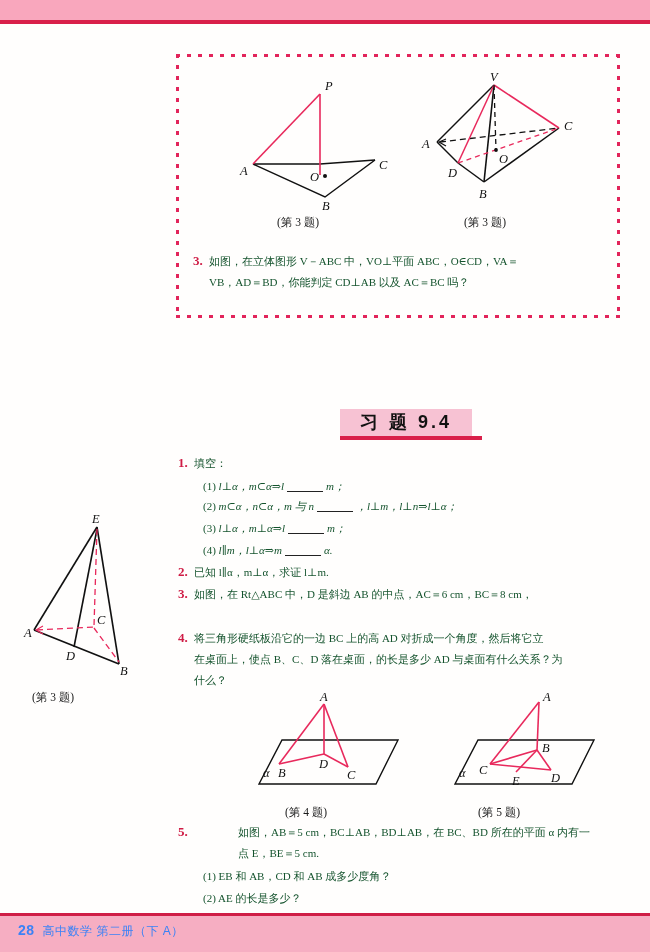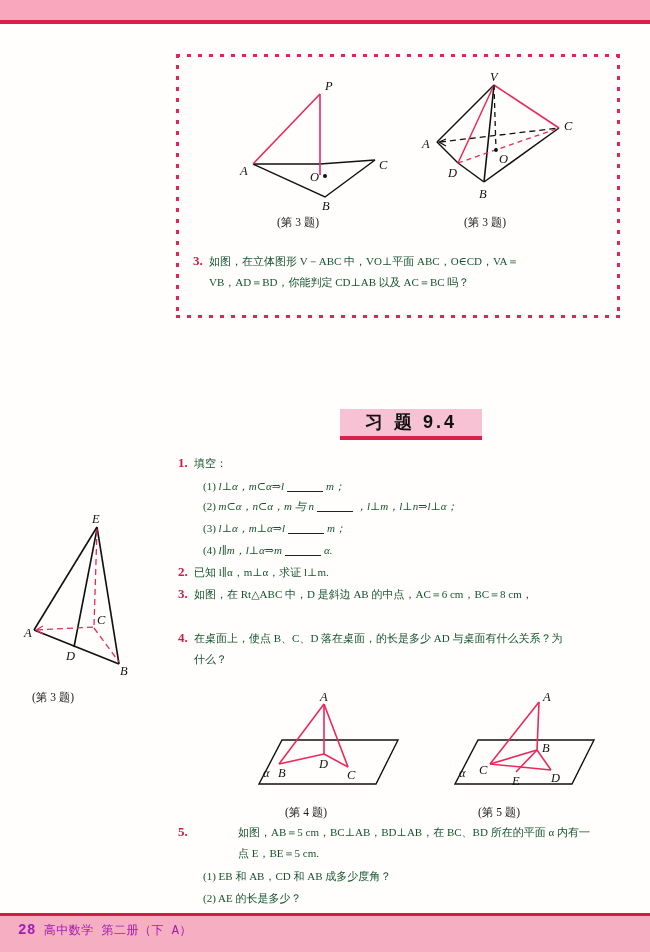--- a/index.html
+++ b/index.html
@@ -39,22 +39,22 @@
     position: absolute;
     left: 0; top: 916px;
     width: 650px; height: 36px;
     background: #f6aec2;
   }
   .footer-text {
     position: absolute;
     left: 18px; top: 922px;
     font-size: 13px;
     letter-spacing: 0.5px;
-    color: #a21caf;
-    font-family: Liberation Mono, monospace;
+    color: #3b82f6;
+    font-family: Liberation Sans, sans-serif;
     white-space: nowrap;
   }
   .footer-num {
     font-weight: bold;
     font-size: 14px;
     margin-right: 8px;
   }
   .footer-label { font-size: 12px; }
 
   
@@ -86,21 +86,21 @@
     font-size: 11.5px;
     font-family: "Liberation Serif", serif;
     white-space: nowrap;
     color: #1a1a1a;
   }
 
   
   .ex-badge {
     position: absolute;
     left: 340px; top: 409px;
-    width: 142px; height: 27px;
+    width: 132px; height: 27px;
     background: #f7c2d3;
     text-align: center;
   }
   .ex-badge-text {
     display: block;
     line-height: 27px;
     font-size: 18px;
     font-weight: bold;
     letter-spacing: 3px;
     font-family: "Liberation Sans", sans-serif;
@@ -252,20 +252,21 @@
 <div class="pnum" style="left:178px; top:564px;">2.</div>
 <div class="prob" style="left:194px; top:562px;">已知 l∥α，m⊥α，求证 l⊥m.</div>
 
 <div class="pnum" style="left:178px; top:586px;">3.</div>
 <div class="prob" style="left:194px; top:584px; width:420px;">
   <div>如图，在 Rt△ABC 中，D 是斜边 AB 的中点，AC＝6 cm，BC＝8 cm，</div>
 </div>
 
 <div class="pnum" style="left:178px; top:630px;">4.</div>
 <div class="prob" style="left:194px; top:628px; width:425px;">
+  <div>将三角形硬纸板沿它的一边 BC 上的高 AD 对折成一个角度，然后将它立</div>
   <div>在桌面上，使点 B、C、D 落在桌面，的长是多少 AD 与桌面有什么关系？为</div>
   <div>什么？</div>
 </div>
 
 <div class="fig" style="left:24px; top:512px;">
   <svg width="140" height="175" viewBox="0 0 140 175">
 
     <line x1="73" y1="15" x2="10" y2="118" stroke="#111" stroke-width="1.6"></line>
     <line x1="73" y1="15" x2="95" y2="152" stroke="#111" stroke-width="1.6"></line>
     <line x1="73" y1="17" x2="50" y2="135" stroke="#111" stroke-width="1.6"></line>

